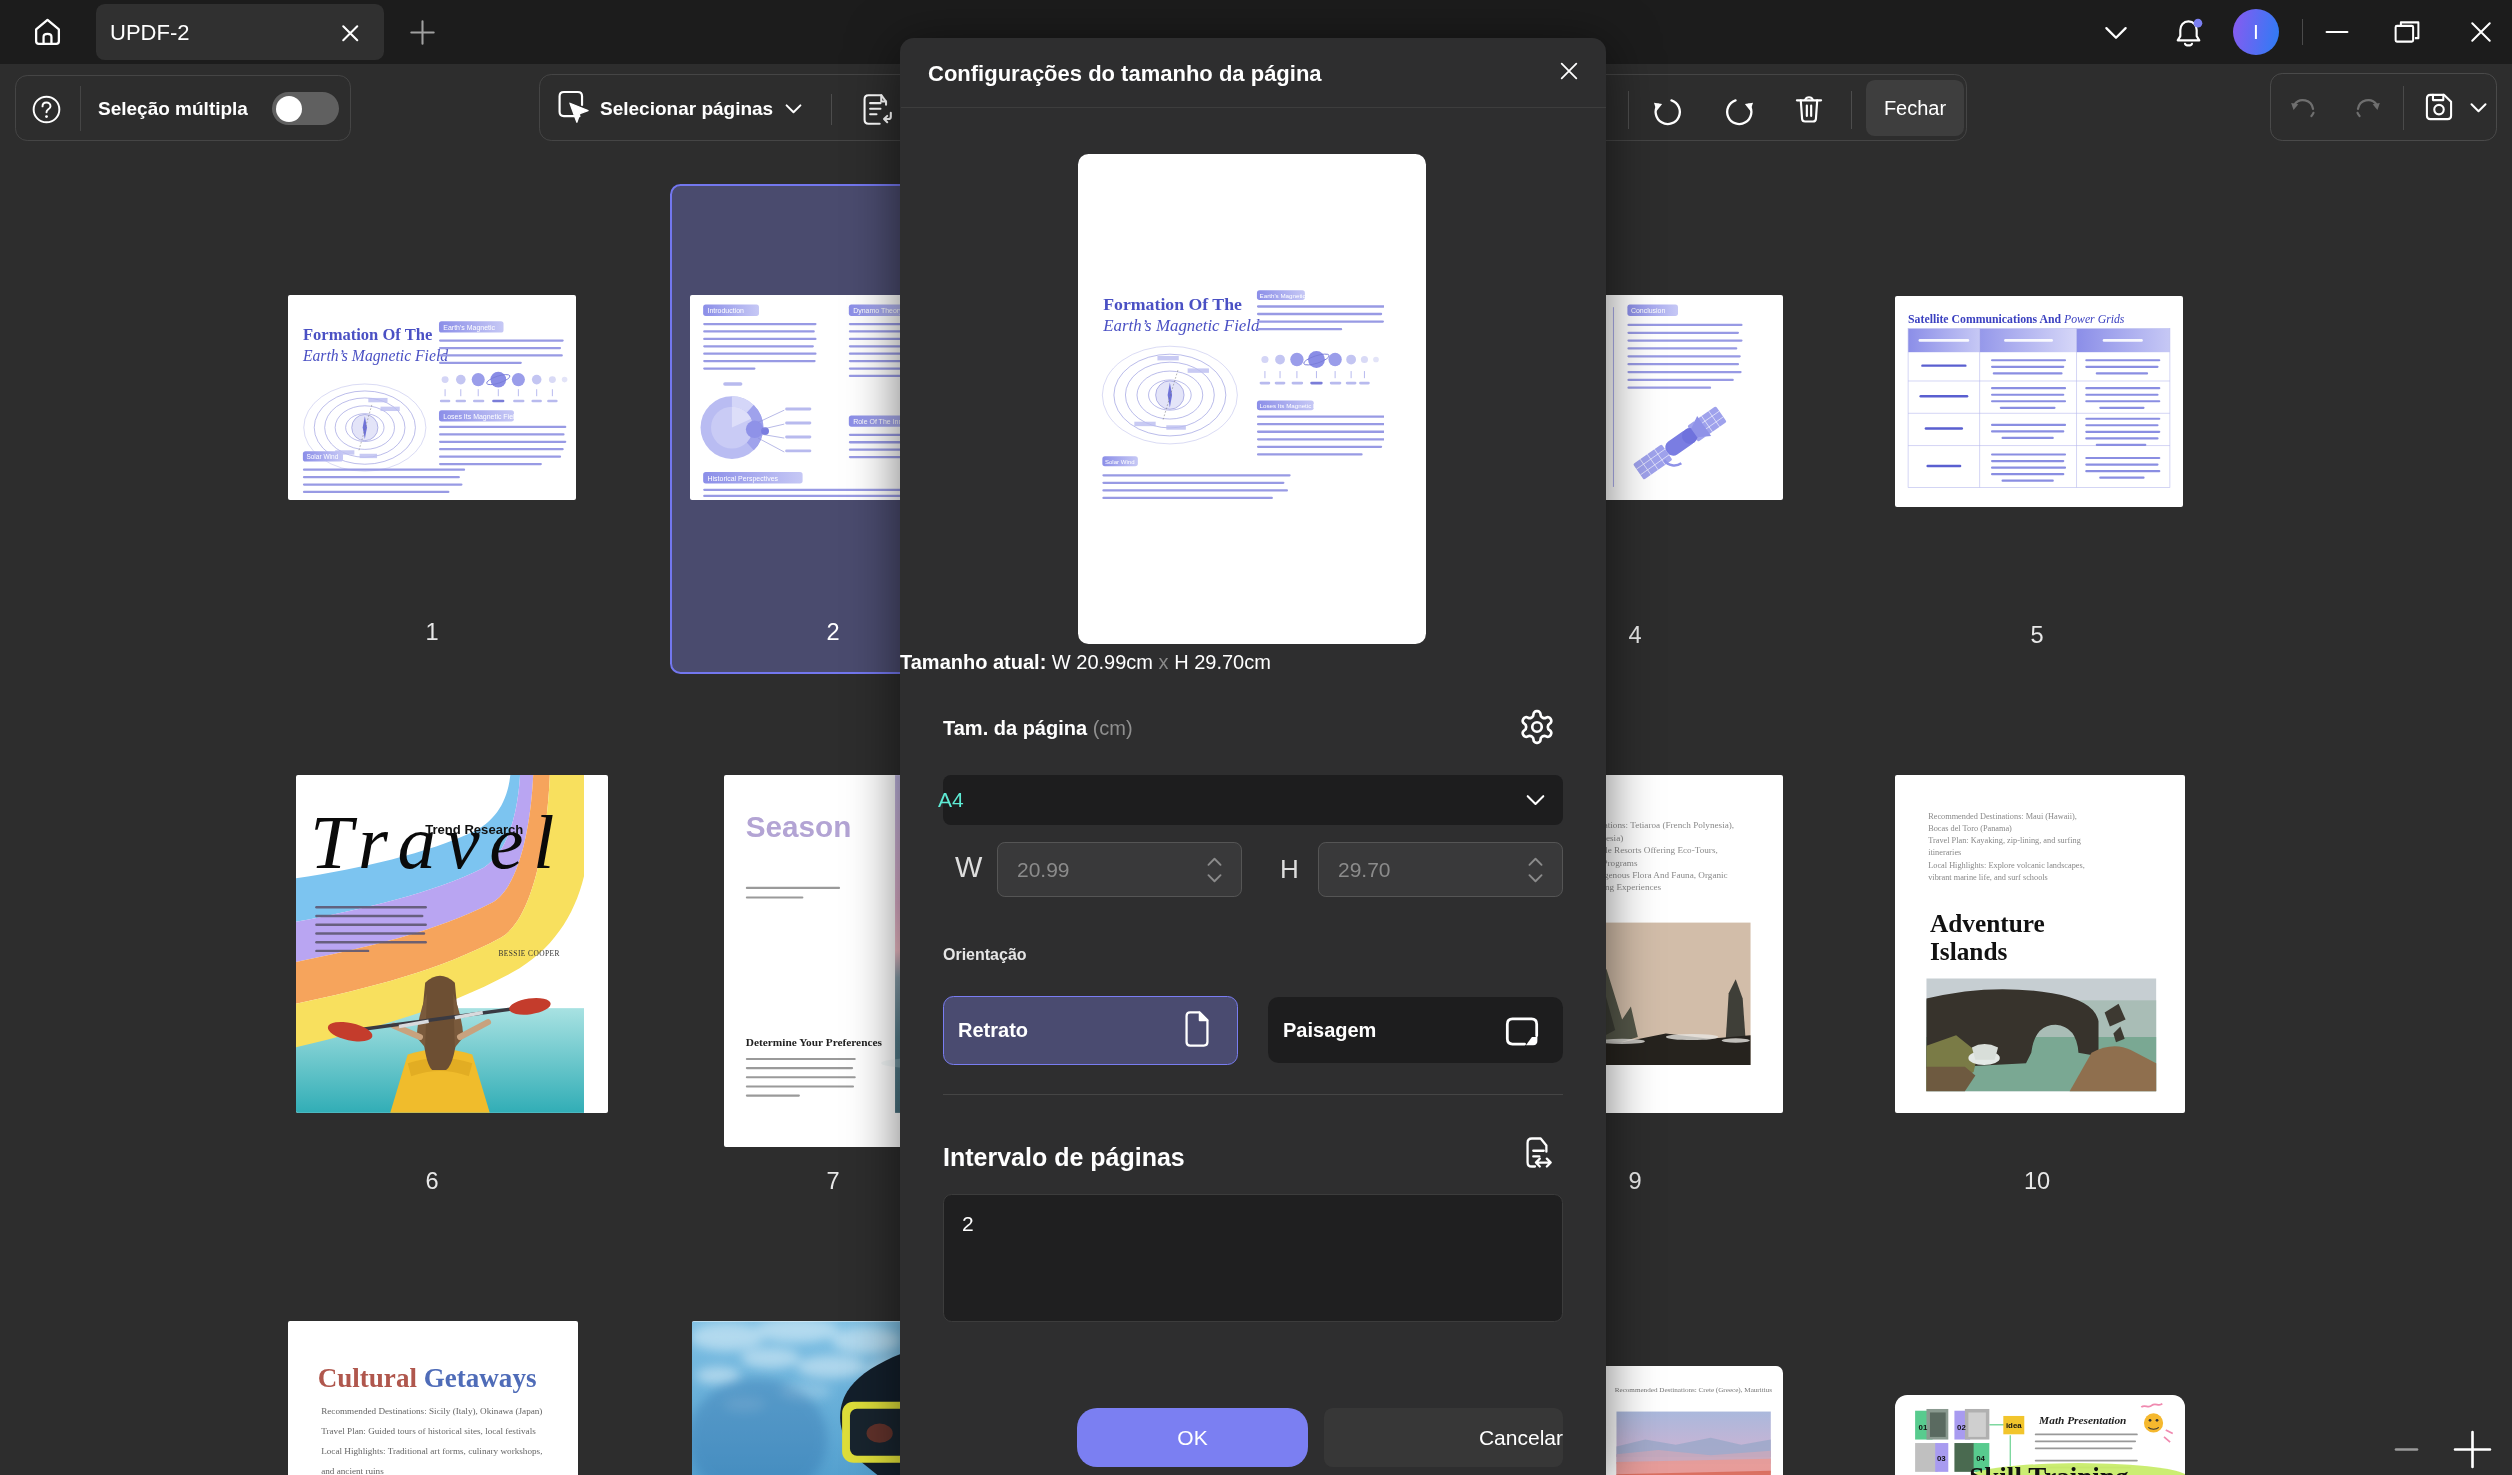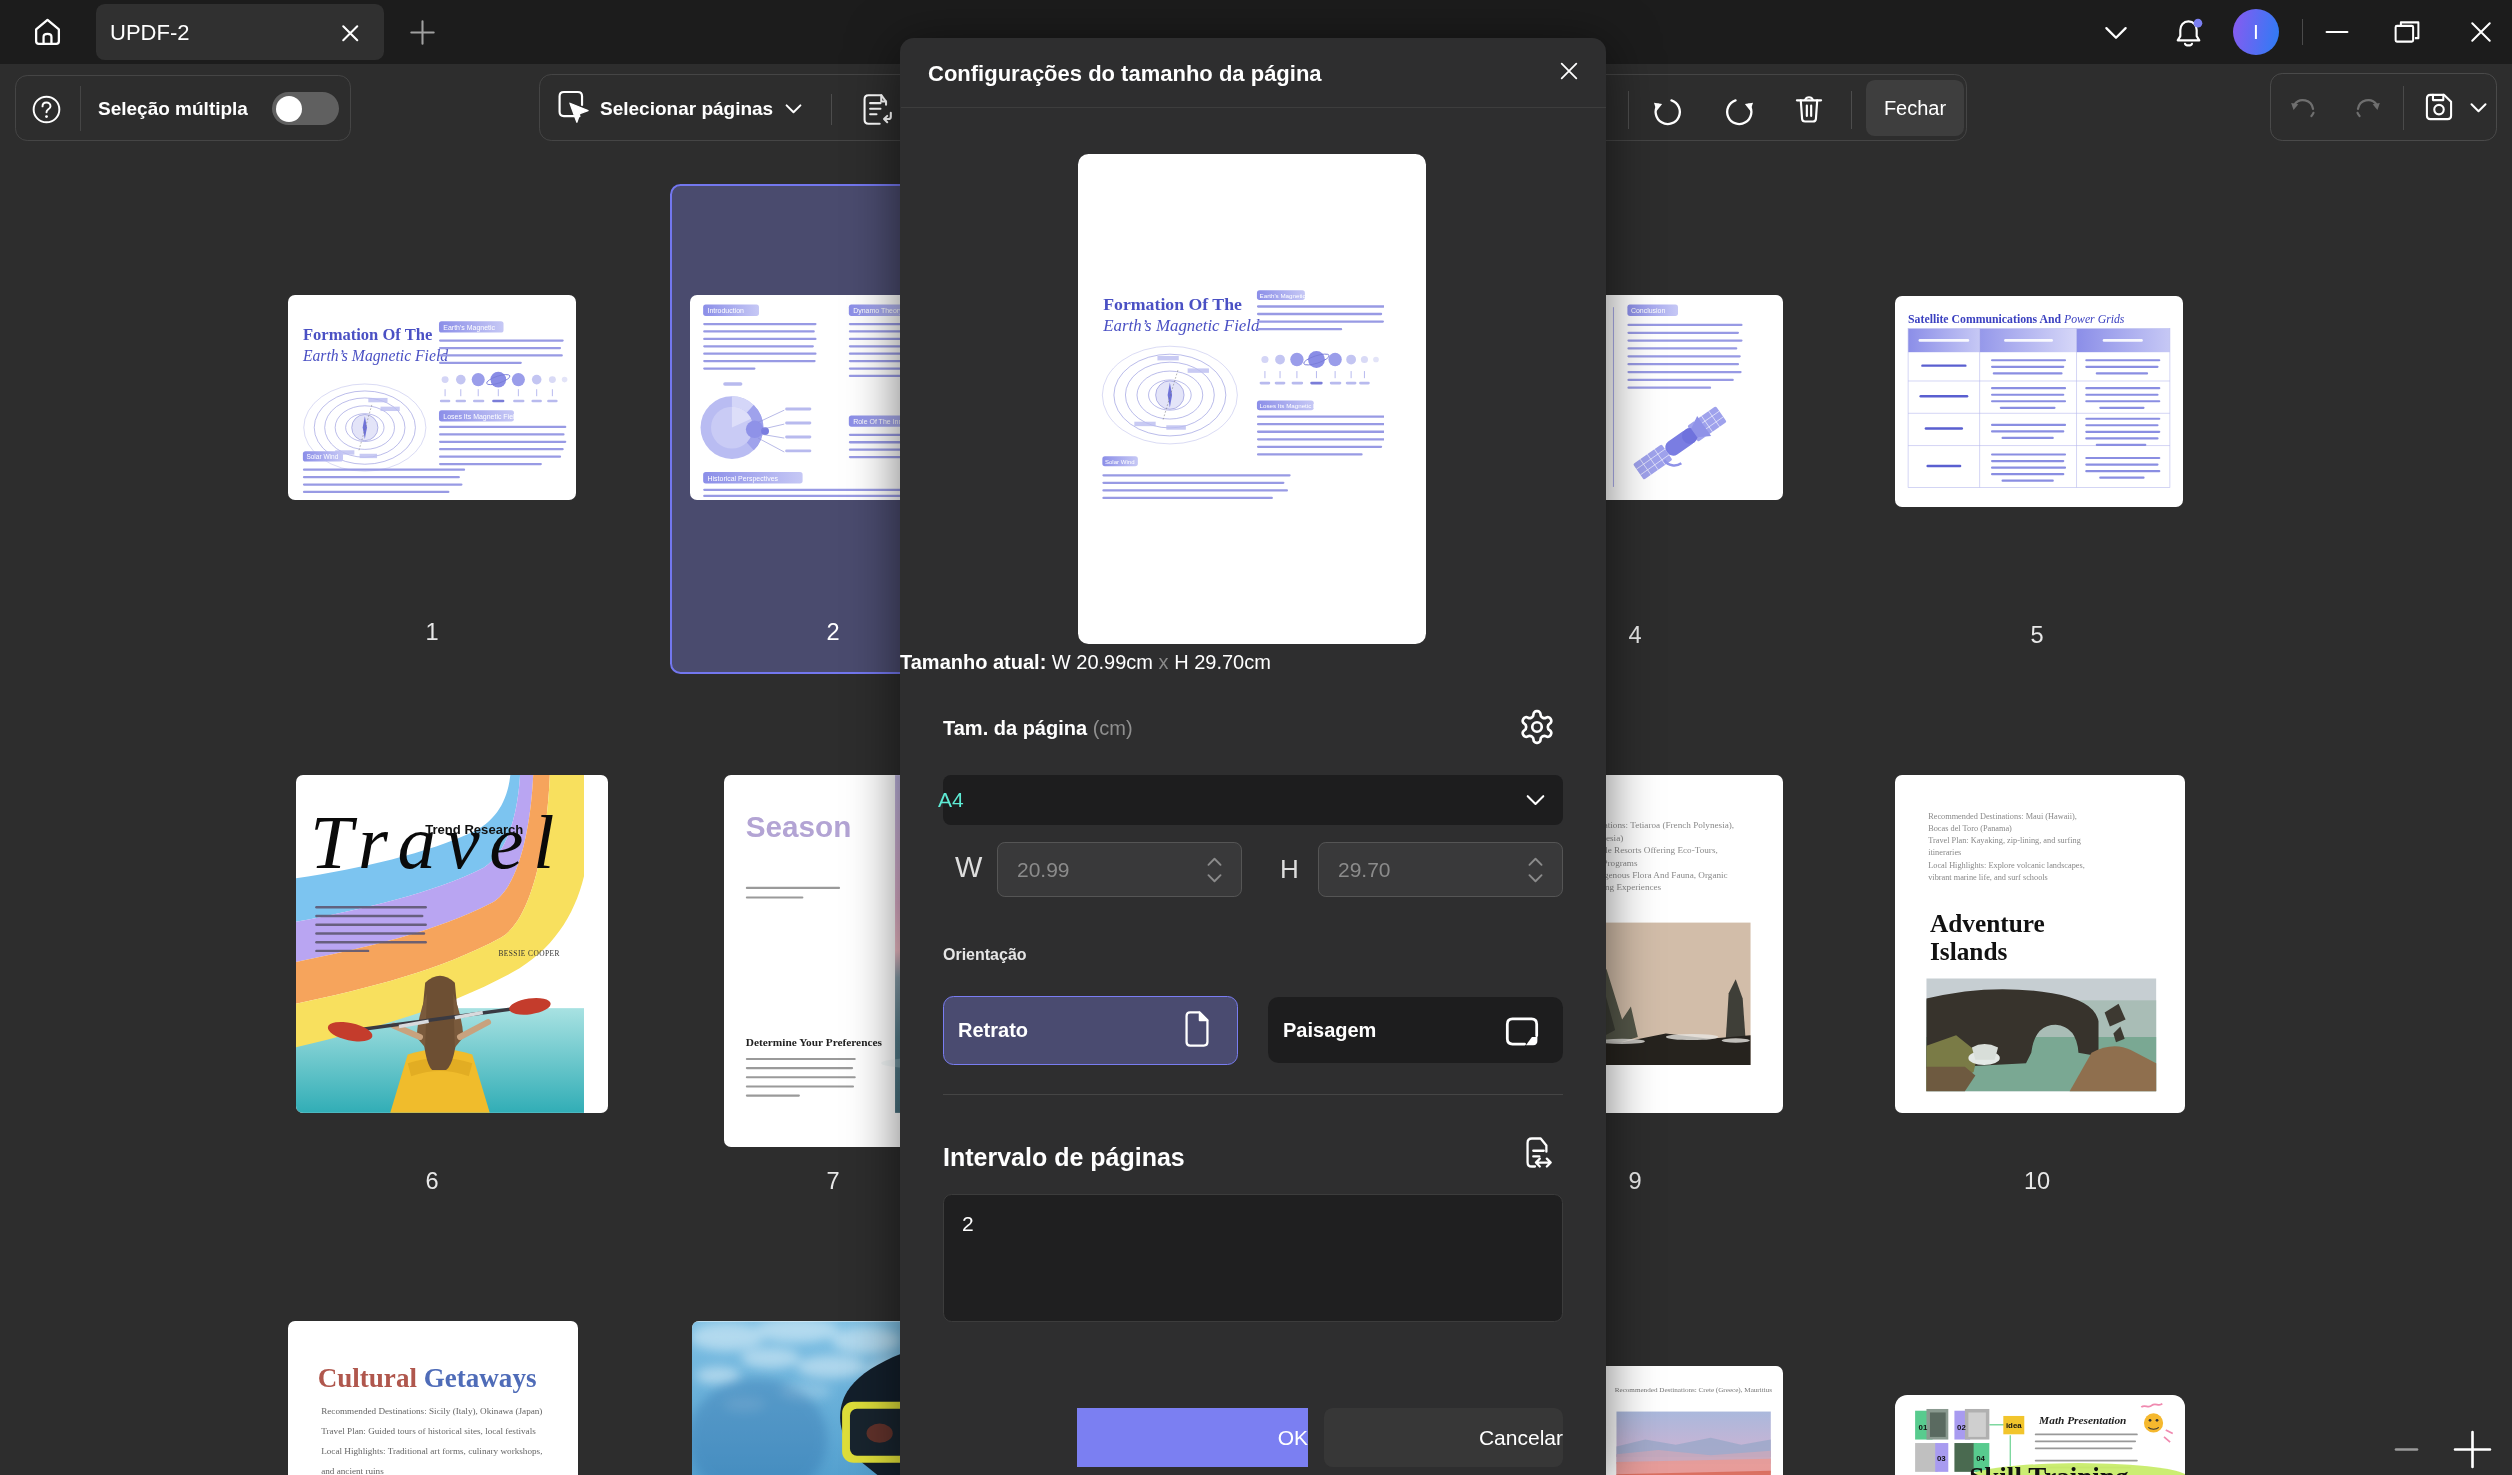--- a/index.html
+++ b/index.html
@@ -1,20 +1,20 @@
 <!DOCTYPE html>
 <html style="font-size:14px"><head>
 <meta charset="utf-8">
 <style>
 *{margin:0;padding:0;box-sizing:border-box}
 html,body{width:2512px;height:1476px;overflow:hidden;background:#2d2d2d;font-family:"Liberation Sans",sans-serif}
 #stage{position:absolute;left:0;top:0;width:2512px;height:1476px}
 .abs{position:absolute}
 .tnum{position:absolute;color:#e8e8e8;font-size:23.6px;transform:translateX(-50%)}
-.thumb{position:absolute;background:#fff;border-radius:7px;overflow:hidden}
+.thumb{position:absolute;background:#fff;border-radius:2px;overflow:hidden}
 svg{display:block}
 </style>
 </head>
 <body>
 <div id="stage">
 
 <div class="abs" style="left:0;top:0;width:2512px;height:64px;background:#1c1c1c"></div>
 
 <svg class="abs" style="left:30px;top:15px" width="35" height="35" viewBox="0 0 40 40" fill="none" stroke="#fff" stroke-width="2.6" stroke-linejoin="round" stroke-linecap="round">
  <path d="M7 16.5 L20 5.5 L33 16.5 L33 30 Q33 33 30 33 L10 33 Q7 33 7 30 Z"></path>
@@ -741,21 +741,21 @@
 
 <div class="abs" style="left:943px;top:1143px;color:#fff;font-size:25px;font-weight:700">Intervalo de páginas</div>
 <svg class="abs" style="left:1521px;top:1134px" width="35" height="37" viewBox="0 0 40 42" fill="none" stroke="#fff" stroke-width="2.6" stroke-linecap="round" stroke-linejoin="round">
  <path d="M29 20 L29 13 L22.5 5 L12.5 5 Q7.5 5 7.5 10 L7.5 32 Q7.5 37 12.5 37 L16 37"></path>
  <path d="M14 19 L26 19 M14 25.5 L21 25.5"></path>
  <path d="M17 32.5 L34 32.5 M21.5 28 L17 32.5 L21.5 37 M29.5 28 L34 32.5 L29.5 37"></path>
 </svg>
 <div class="abs" style="left:943px;top:1194px;width:620px;height:128px;background:#1f1f20;border:0.9px solid #3c3c3c;border-radius:8.7px"></div>
 <div class="abs" style="left:962px;top:1212px;color:#fff;font-size:21px">2</div>
 
-<div class="abs" style="left:1077px;top:1408px;width:231px;height:59px;background:#7b7ff2;border-radius:0;color:#fff;font-size:21px;text-align:right;line-height:59px">OK</div>
+<div class="abs" style="left:1077px;top:1408px;width:231px;height:59px;background:#7b7ff2;border-radius:20px;color:#fff;font-size:21px;text-align:center;line-height:59px">OK</div>
 <div class="abs" style="left:1324px;top:1408px;width:239px;height:59px;background:#373737;border-radius:8.7px;color:#fff;font-size:21px;text-align:right;line-height:59px">Cancelar</div>
 
 <svg class="abs" style="left:2389px;top:1432px" width="35" height="35" viewBox="0 0 40 40" stroke="#9a9a9a" stroke-width="3" stroke-linecap="round">
  <path d="M8 20 L32 20"></path>
 </svg>
 <svg class="abs" style="left:2448px;top:1425px" width="49" height="49" viewBox="0 0 56 56" stroke="#fff" stroke-width="3" stroke-linecap="round">
  <path d="M28 8 L28 48 M8 28 L48 28"></path>
 </svg>
 
 </div>

